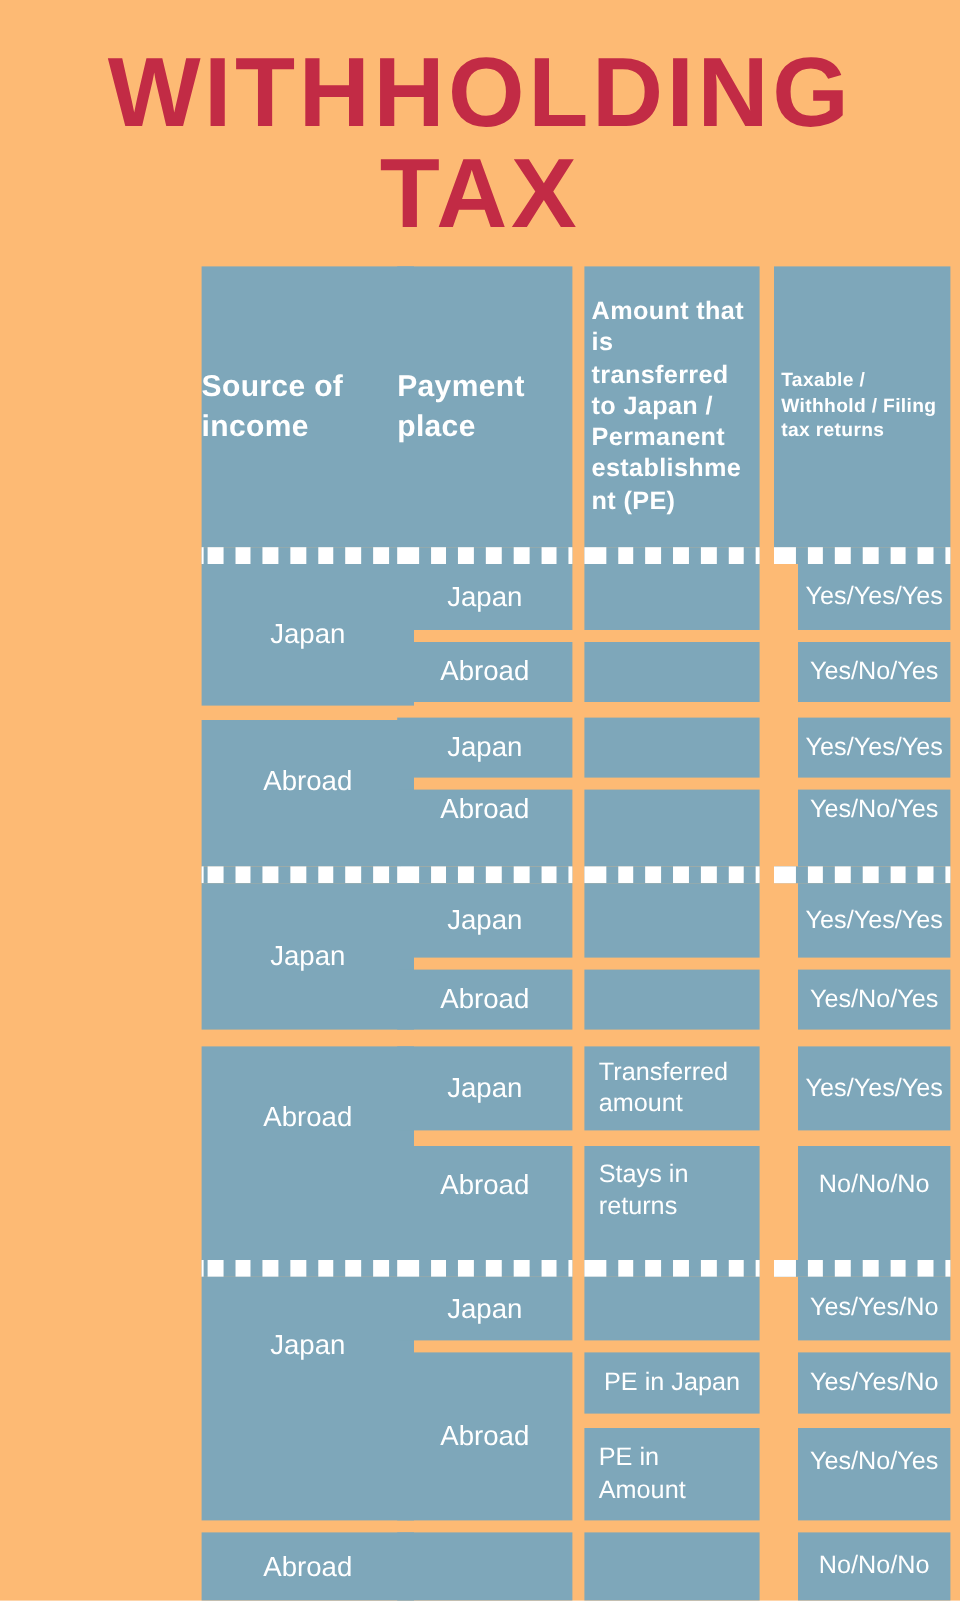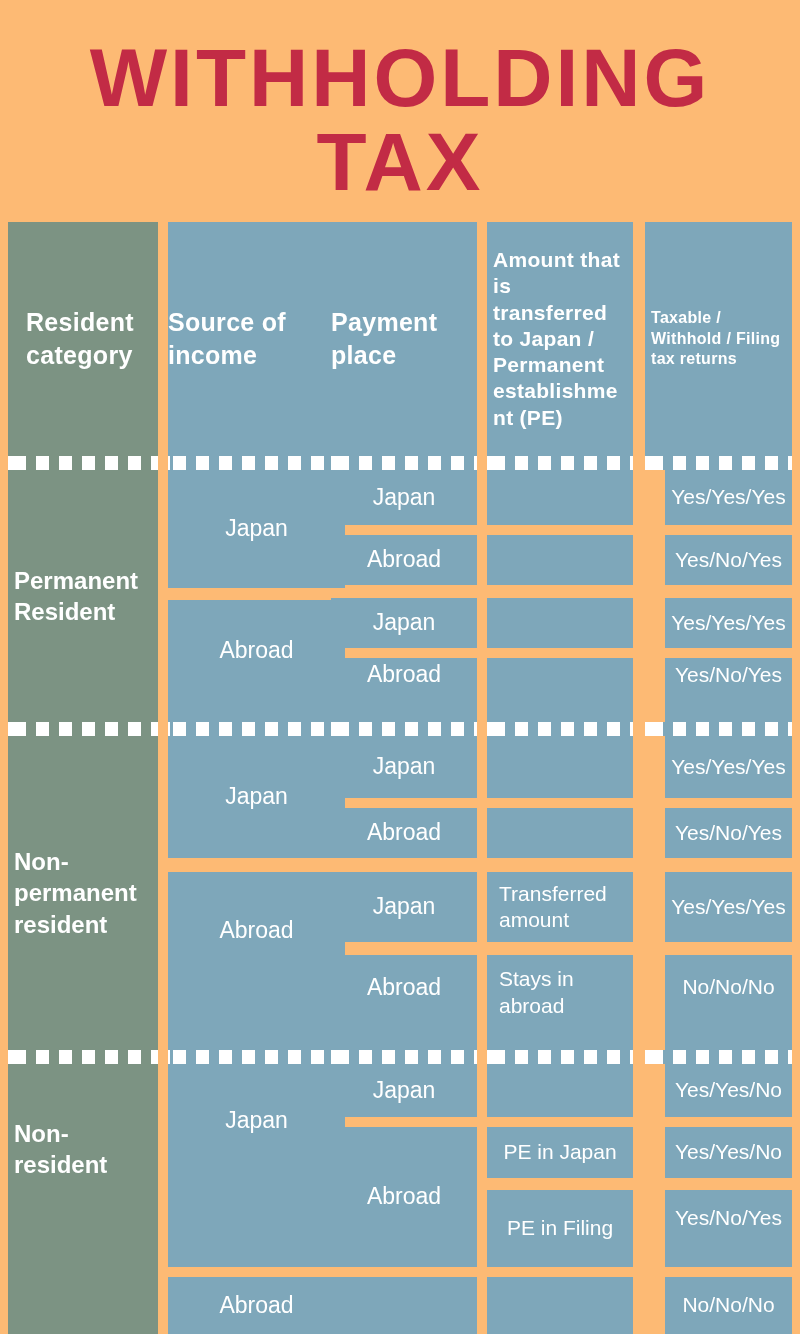--- a/index.html
+++ b/index.html
@@ -36,29 +36,20 @@
   .h64{height:64px;}.h62{height:62px;}.h57{height:57px;}.h55{height:55px;}
   .h53{height:53px;}.h51{height:51px;}.h50{height:50px;}
 </style>
 </head>
 <body>
 
 <div class="page">
 
   <h1 class="title"><span>WITHHOLDING</span><br><span>TAX</span></h1>
 
-  <div class="col col1">
-    <div class="c g hd hd1 h234">Resident category</div>
-    <div class="dash g"></div>
-    <div class="c g cat h252">Permanent Resident</div>
-    <div class="dash g"></div>
-    <div class="c g cat h314">Non-permanent resident</div>
-    <div class="dash g"></div>
-    <div class="c g cat h270 pb100">Non-resident</div>
-  </div>
 
   <div class="col col2">
     <div class="c b hd h234">Source of income</div>
     <div class="dash b"></div>
     <div class="c b h118">Japan</div>
     <div class="c b h122 mt12 pb20">Abroad</div>
     <div class="dash b"></div>
     <div class="c b h122">Japan</div>
     <div class="c b h178 mt14 pb60">Abroad</div>
     <div class="dash b"></div>
@@ -88,25 +79,25 @@
     <div class="c b hd hd4 h234">Amount that is transferred to Japan / Permanent establishment (PE)</div>
     <div class="dash b"></div>
     <div class="c b h55"></div>
     <div class="c b h50 mt10"></div>
     <div class="c b h50 mt13"></div>
     <div class="c b h64 mt10"></div>
     <div class="dash b"></div>
     <div class="c b h62"></div>
     <div class="c b h50 mt10"></div>
     <div class="c b h70 mt14 amt">Transferred amount</div>
-    <div class="c b h95 mt13 amt pb20">Stays in abroad</div>
+    <div class="c b h95 mt13 amt pb20">Stays in returns</div>
     <div class="dash b"></div>
     <div class="c b h53"></div>
     <div class="c b h51 mt10 amt">PE in Japan</div>
-    <div class="c b h77 mt12 amt">PE in Filing</div>
+    <div class="c b h77 mt12 amt">PE in Amount</div>
     <div class="c b h57 mt10"></div>
   </div>
 
   <div class="col col5">
     <div class="c b hd hd5 h234">Taxable / Withhold / Filing tax returns</div>
     <div class="dash b"></div>
     <div class="c b h55 res">Yes/Yes/Yes</div>
     <div class="c b h50 mt10 res">Yes/No/Yes</div>
     <div class="c b h50 mt13 res">Yes/Yes/Yes</div>
     <div class="c b h64 mt10 res pb30">Yes/No/Yes</div>

